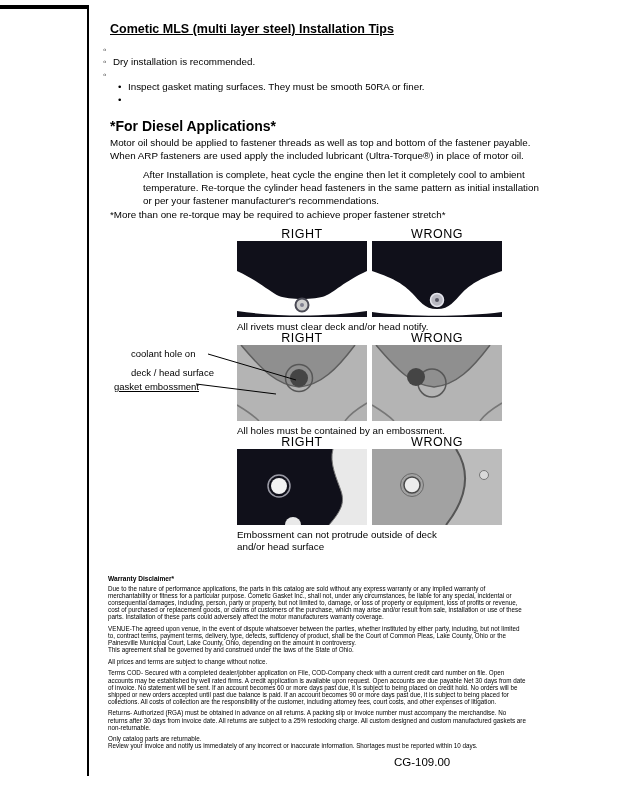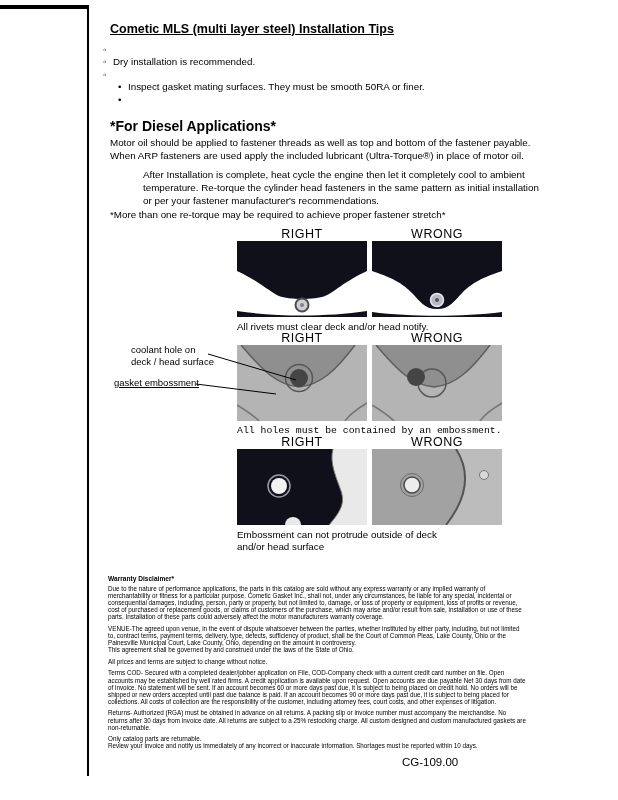--- a/index.html
+++ b/index.html
@@ -13,21 +13,21 @@
   .title{font-size:12.5px;font-weight:bold;text-decoration:underline;white-space:nowrap;}
   .bullet-row{display:flex;font-size:9.8px;line-height:12.4px;}
   .bullet-mark{width:10px;flex:none;}
   .sub{padding-left:15px;}
   .heading2{font-size:14px;font-weight:bold;}
   .body-text{font-size:9.8px;line-height:13px;white-space:pre-line;width:505px;}
   .rw-label{font-size:12.5px;width:130px;text-align:center;letter-spacing:0.5px;}
   .caption{font-size:9.8px;line-height:12px;white-space:pre-line;}
   .figure{width:130px;height:76px;}
   .figure svg{display:block;width:100%;height:100%;}
-  .annot{font-size:9.5px;line-height:12px;white-space:pre-line;}
+  .annot{font-size:9.5px;line-height:19px;white-space:pre-line;}
   .overlay{pointer-events:none;z-index:3;}
   .disclaimer{width:418px;}
   .disclaimer h3{font-size:6.6px;font-weight:bold;margin:0 0 3px 0;}
   .disclaimer p{font-size:6.3px;line-height:7.1px;margin:0 0 4.5px 0;white-space:pre-line;}
   .footer{font-size:11.5px;}
 </style>
 </head>
 <body>
 
 <div class="abs mark" style="left:0;top:5px;width:88px;height:4px;"></div>
@@ -113,21 +113,21 @@
   <svg viewBox="0 0 130 76">
     <rect width="130" height="76" fill="#b4b4b4"></rect>
     <path d="M4,0 C26,26 40,40 62,42 C84,40 100,24 118,0 Z" fill="#8f8f8f"></path>
     <path d="M4,0 C26,26 40,40 62,42 C84,40 100,24 118,0" fill="none" stroke="#5e5e5e" stroke-width="1.5"></path>
     <circle cx="60" cy="38" r="14" fill="none" stroke="#575757" stroke-width="1.5"></circle>
     <circle cx="44" cy="32" r="9" fill="#454545"></circle>
     <path d="M0,60 C10,66 18,72 22,76" fill="none" stroke="#777777" stroke-width="1.5"></path>
     <path d="M130,58 C120,64 112,70 108,76" fill="none" stroke="#777777" stroke-width="1.5"></path>
   </svg>
 </div>
-<div class="abs caption" style="left:237px;top:425px;font-family:Liberation Mono, monospace;">All holes must be contained by an embossment.</div>
+<div class="abs caption" style="left:237px;top:425px;">All holes must be contained by an embossment.</div>
 
 <div class="abs rw-label" style="left:237px;top:435px;">RIGHT</div>
 <div class="abs rw-label" style="left:372px;top:435px;">WRONG</div>
 
 <div class="abs figure" style="left:237px;top:449px;">
   <svg viewBox="0 0 130 76">
     <rect width="130" height="76" fill="#10101a"></rect>
     <path d="M130,0 V76 H92 C104,62 108,54 104,42 C100,30 92,14 96,0 Z" fill="#e9e9e9"></path>
     <path d="M96,0 C92,14 100,30 104,42 C108,54 104,62 92,76" fill="none" stroke="#777777" stroke-width="1"></path>
     <circle cx="42" cy="37" r="11" fill="none" stroke="#9a9aa5" stroke-width="1.5"></circle>
@@ -153,13 +153,13 @@
   <p>Due to the nature of performance applications, the parts in this catalog are sold without any express warranty or any implied warranty of merchantability or fitness for a particular purpose.  Cometic Gasket Inc., shall not, under any circumstances, be liable for any special, incidental or consequential damages, including, person, party or property, but not limited to, damage, or loss of property or equipment, loss of profits or revenue, cost of purchased or replacement goods, or claims of customers of the purchase, which may arise and/or result from sale, installation or use of these parts.  Installation of these parts could adversely affect the motor manufacturers warranty coverage.</p>
   <p>VENUE-The agreed upon venue, in the event of dispute whatsoever between the parties, whether instituted by either party, including, but not limited to, contract terms, payment terms, delivery, type, defects, sufficiency of product, shall be the Court of Common Pleas, Lake County, Ohio or the Painesville Municipal Court, Lake County, Ohio, depending on the amount in controversy.
 This agreement shall be governed by and construed under the laws of the State of Ohio.</p>
   <p>All prices and terms are subject to change without notice.</p>
   <p>Terms COD- Secured with a completed dealer/jobber application on File, COD-Company check with a current credit card number on file.  Open accounts may be established by well rated firms.  A credit application is available upon request.  Open accounts are due payable Net 30 days from date of invoice.  No statement will be sent.  If an account becomes 60 or more days past due, it is subject to being placed on credit hold.  No orders will be shipped or new orders accepted until past due balance is paid.  If an account becomes 90 or more days past due, it is subject to being placed for collections.  All costs of collection are the responsibility of the customer, including attorney fees, court costs, and other expenses of litigation.</p>
   <p>Returns- Authorized (RGA) must be obtained in advance on all returns.  A packing slip or invoice number must accompany the merchandise.  No returns after 30 days from invoice date.  All returns are subject to a 25% restocking charge.  All custom designed and custom manufactured gaskets are non-returnable.</p>
   <p>Only catalog parts are returnable.
 Review your invoice and notify us immediately of any incorrect or inaccurate information.  Shortages must be reported within 10 days.</p>
 </div>
 
-<div class="abs footer" style="left:394px;top:756px;margin-left:8px;">CG-109.00</div>
+<div class="abs footer" style="left:394px;top:756px;">CG-109.00</div>
 
 </body></html>

